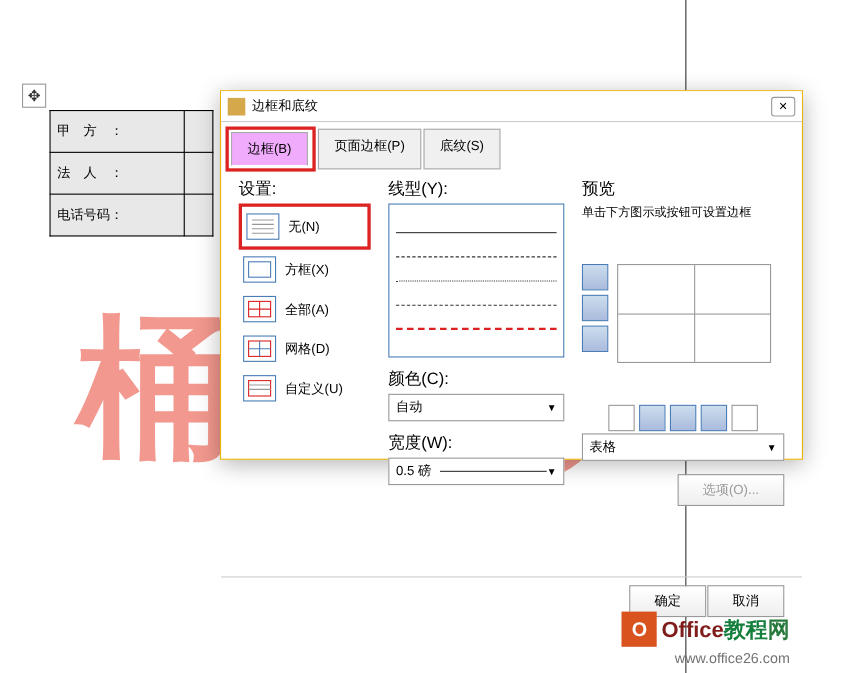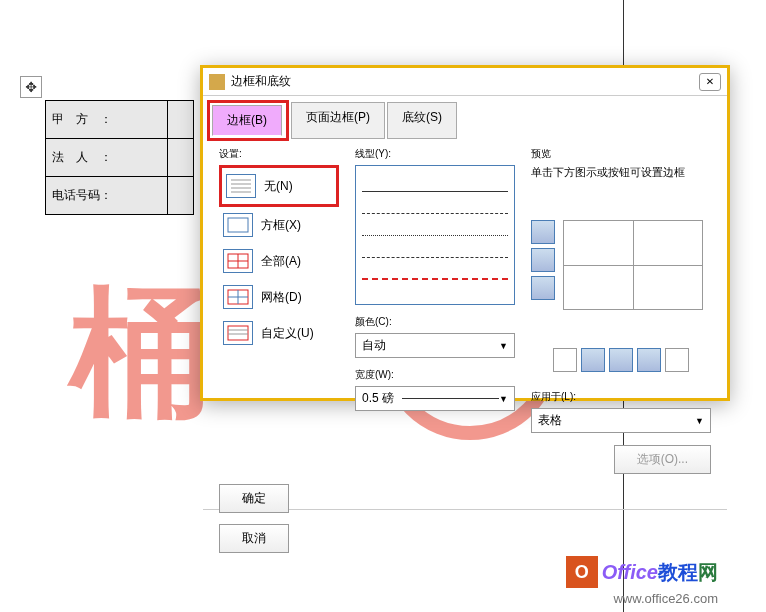--- a/index.html
+++ b/index.html
@@ -9,35 +9,35 @@
     
     .move-handle { position: absolute; left: 20px; top: 76px; width: 22px; height: 22px; border: 1px solid #999; display: flex; align-items: center; justify-content: center; font-size: 14px; color: #333; }
     
     .data-table { position: absolute; left: 45px; top: 100px; border-collapse: collapse; }
     .data-table td { border: 1px solid #000; padding: 10px 6px; background: #e8e8e8; width: 122px; }
     .data-table td.col2 { width: 26px; }
     
     .watermark { position: absolute; left: 70px; top: 260px; font-size: 140px; font-weight: bold; color: rgba(230, 50, 30, 0.5); letter-spacing: 10px; }
     .watermark2 { position: absolute; left: 380px; top: 260px; font-size: 140px; font-weight: bold; color: rgba(230, 50, 30, 0.5); border: 14px solid rgba(230,50,30,0.5); border-radius: 50%; width: 180px; height: 180px; display: flex; align-items: center; justify-content: center; }
     
-    .dialog { position: absolute; left: 200px; top: 65px; width: 530px; height: 336px; background: #fff; border: 3px solid #eab308; box-shadow: 0 4px 20px rgba(0,0,0,0.3); }
+    .dialog { position: absolute; left: 200px; top: 82px; width: 530px; height: 336px; background: #fff; border: 1px solid #eab308; box-shadow: 0 4px 20px rgba(0,0,0,0.3); }
     .dialog-titlebar { height: 28px; background: #fff; border-bottom: 1px solid #ccc; display: flex; align-items: center; padding: 0 6px; }
     .dialog-icon { width: 16px; height: 16px; background: #d4a84b; margin-right: 6px; }
     .dialog-title { flex: 1; font-size: 12px; }
     .dialog-close { width: 22px; height: 18px; border: 1px solid #999; border-radius: 3px; display: flex; align-items: center; justify-content: center; font-size: 10px; cursor: pointer; }
     
     .tabs { display: flex; padding: 6px 6px 0 6px; }
     .tab { padding: 6px 14px; border: 1px solid #aaa; background: #f0f0f0; margin-right: 2px; cursor: pointer; font-size: 12px; }
     .tab.active { background: #f0abfc; border-bottom: 1px solid #fff; }
     .tab-highlight-border { border: 3px solid #d22; padding: 2px; margin: -2px 2px -2px -2px; }
     
     .dialog-body { padding: 8px 16px; display: flex; gap: 16px; height: 370px; }
     
     .col-settings { width: 120px; }
-    .section-label { font-size: 10px; margin-bottom: 4px; }
+    .section-label { font-size: 15px; margin-bottom: 4px; }
     .setting-item { display: flex; align-items: center; padding: 6px 4px; cursor: pointer; gap: 8px; }
     .setting-item.highlighted { border: 3px solid #d22; }
     .setting-icon { width: 30px; height: 24px; border: 1px solid #4a7db5; display: flex; align-items: center; justify-content: center; }
     .setting-icon svg { width: 24px; height: 18px; }
     
     .col-style { width: 160px; }
     .style-list { border: 1px solid #4a7db5; height: 140px; padding: 4px; overflow: hidden; }
     .style-line { height: 18px; border-bottom: 1px solid #333; margin: 4px 2px; }
     .style-line.dashed { border-bottom: 1px dashed #333; }
     .style-line.dotted { border-bottom: 1px dotted #333; }
@@ -52,30 +52,30 @@
     .preview-btns-left { position: absolute; left: 0; top: 0; display: flex; flex-direction: column; gap: 4px; }
     .preview-btns-bottom { display: flex; gap: 4px; margin-top: 8px; justify-content: center; }
     .preview-btn { width: 24px; height: 24px; border: 1px solid #4a7db5; background: linear-gradient(#cde, #abd); cursor: pointer; }
     .preview-btn.plain { background: #fff; border: 1px solid #999; }
     .preview-table { position: absolute; left: 32px; top: 0; width: 140px; height: 90px; border: 1px solid #999; }
     .preview-table::before { content: ''; position: absolute; left: 50%; top: 0; bottom: 0; border-left: 1px solid #999; }
     .preview-table::after { content: ''; position: absolute; top: 50%; left: 0; right: 0; border-top: 1px solid #999; }
     
     .width-line { flex: 1; border-top: 1px solid #333; margin-left: 8px; }
     
-    .dialog-footer { height: 44px; border-top: 1px solid #ccc; display: flex; align-items: flex-start; justify-content: flex-end; padding: 0 16px; gap: 11px; flex-direction: column; }
+    .dialog-footer { height: 44px; border-top: 1px solid #ccc; display: flex; align-items: center; justify-content: flex-end; padding: 0 16px; gap: 1px; }
     .btn { padding: 5px 22px; border: 1px solid #999; background: linear-gradient(#fff, #eee); cursor: pointer; font-size: 12px; }
     .btn.disabled { color: #999; }
     
     .site-badge { position: absolute; right: 48px; bottom: 24px; display: flex; align-items: center; gap: 4px; }
     .site-icon { width: 32px; height: 32px; background: #d9531e; display: flex; align-items: center; justify-content: center; color: #fff; font-weight: bold; font-size: 18px; }
     .site-text { font-size: 20px; font-weight: bold; }
-    .site-text .o1 { color: #8b5cf6; font-style: italic; }
+    .site-text .o1 { color: #7f1d1d; }
     .site-text .o2 { color: #2a7a3e; }
-    .site-text .o3 { color: #1d4ed8; }
+    .site-text .o3 { color: #15803d; }
     .site-url { position: absolute; right: 48px; bottom: 6px; font-size: 13px; color: #737373; }
   </style>
 </head>
 <body>
 
 <div class="page-area">
   <div class="move-handle">✥</div>
   <table class="data-table">
     <tbody>
         <tr>
@@ -198,21 +198,20 @@
         </div>
         <div class="preview-table"></div>
       </div>
       <div class="preview-btns-bottom">
         <div class="preview-btn plain"></div>
         <div class="preview-btn"></div>
         <div class="preview-btn"></div>
         <div class="preview-btn"></div>
         <div class="preview-btn plain"></div>
       </div>
-      <div class="section-label" style="margin-top:18px">应用于(L):</div>
       <div class="apply-select">
         <span>表格</span>
         <span class="dropdown-arrow">▼</span>
       </div>
       <div style="text-align:right;margin-top:12px">
         <button class="btn disabled">选项(O)...</button>
       </div>
     </div>
   </div>
 

